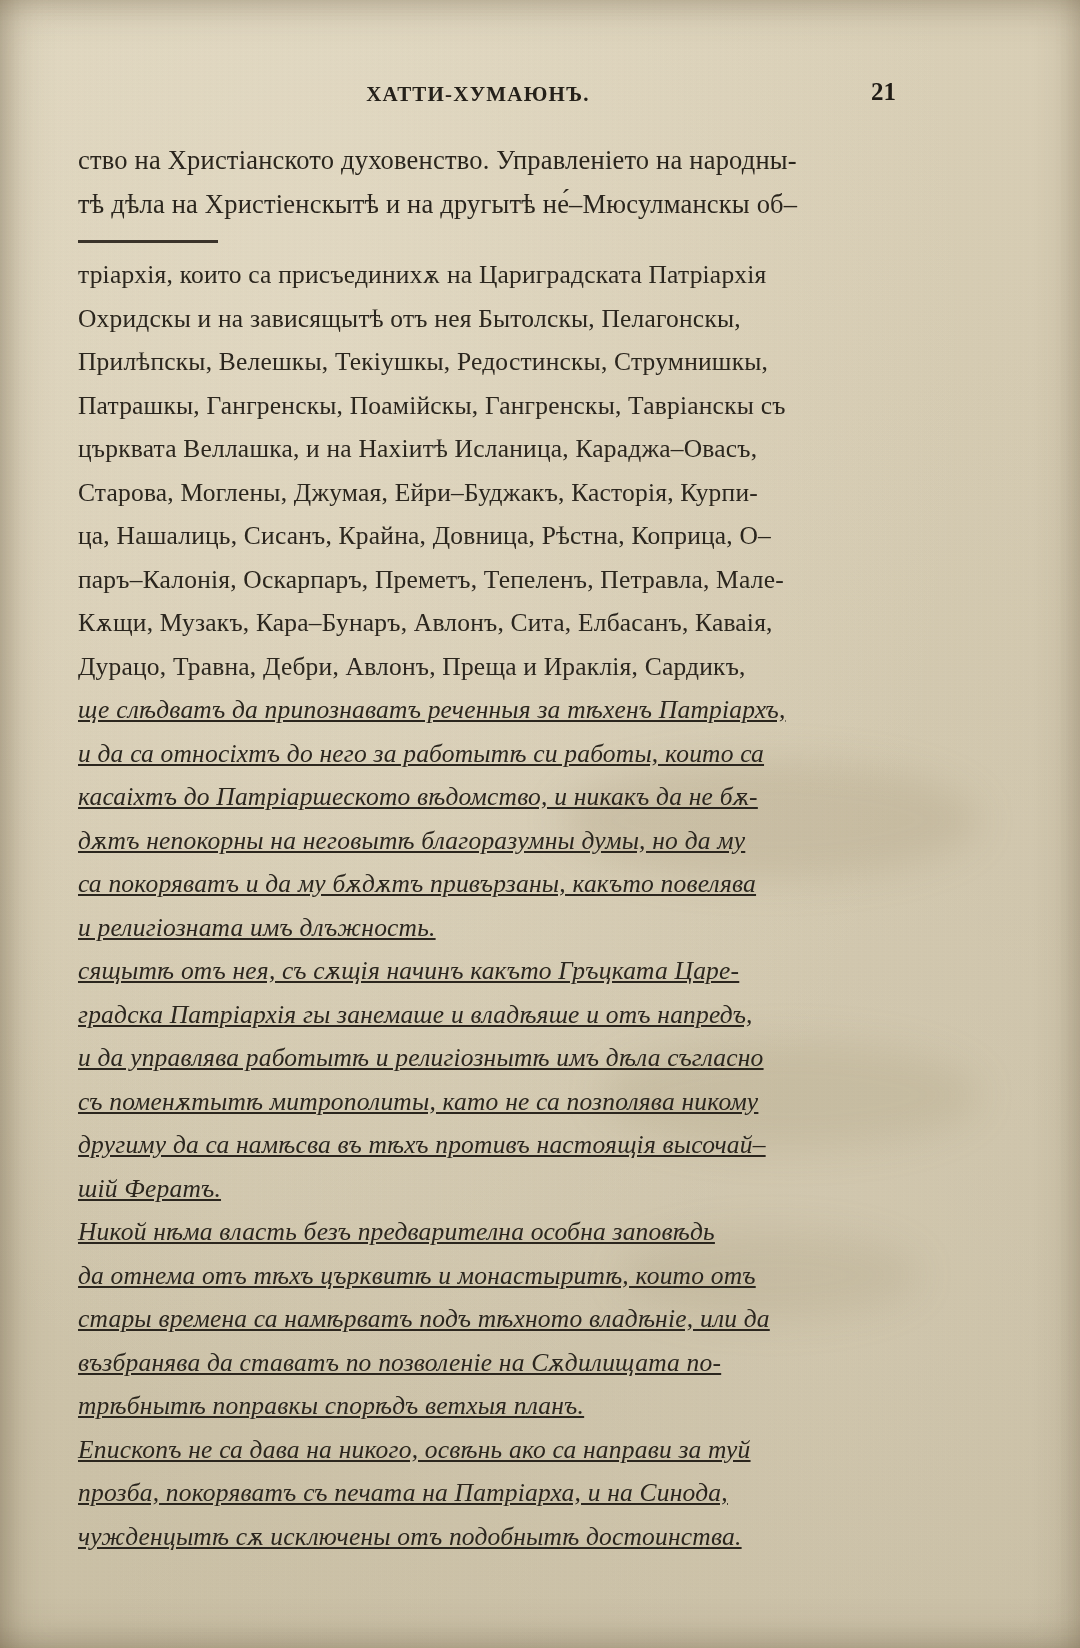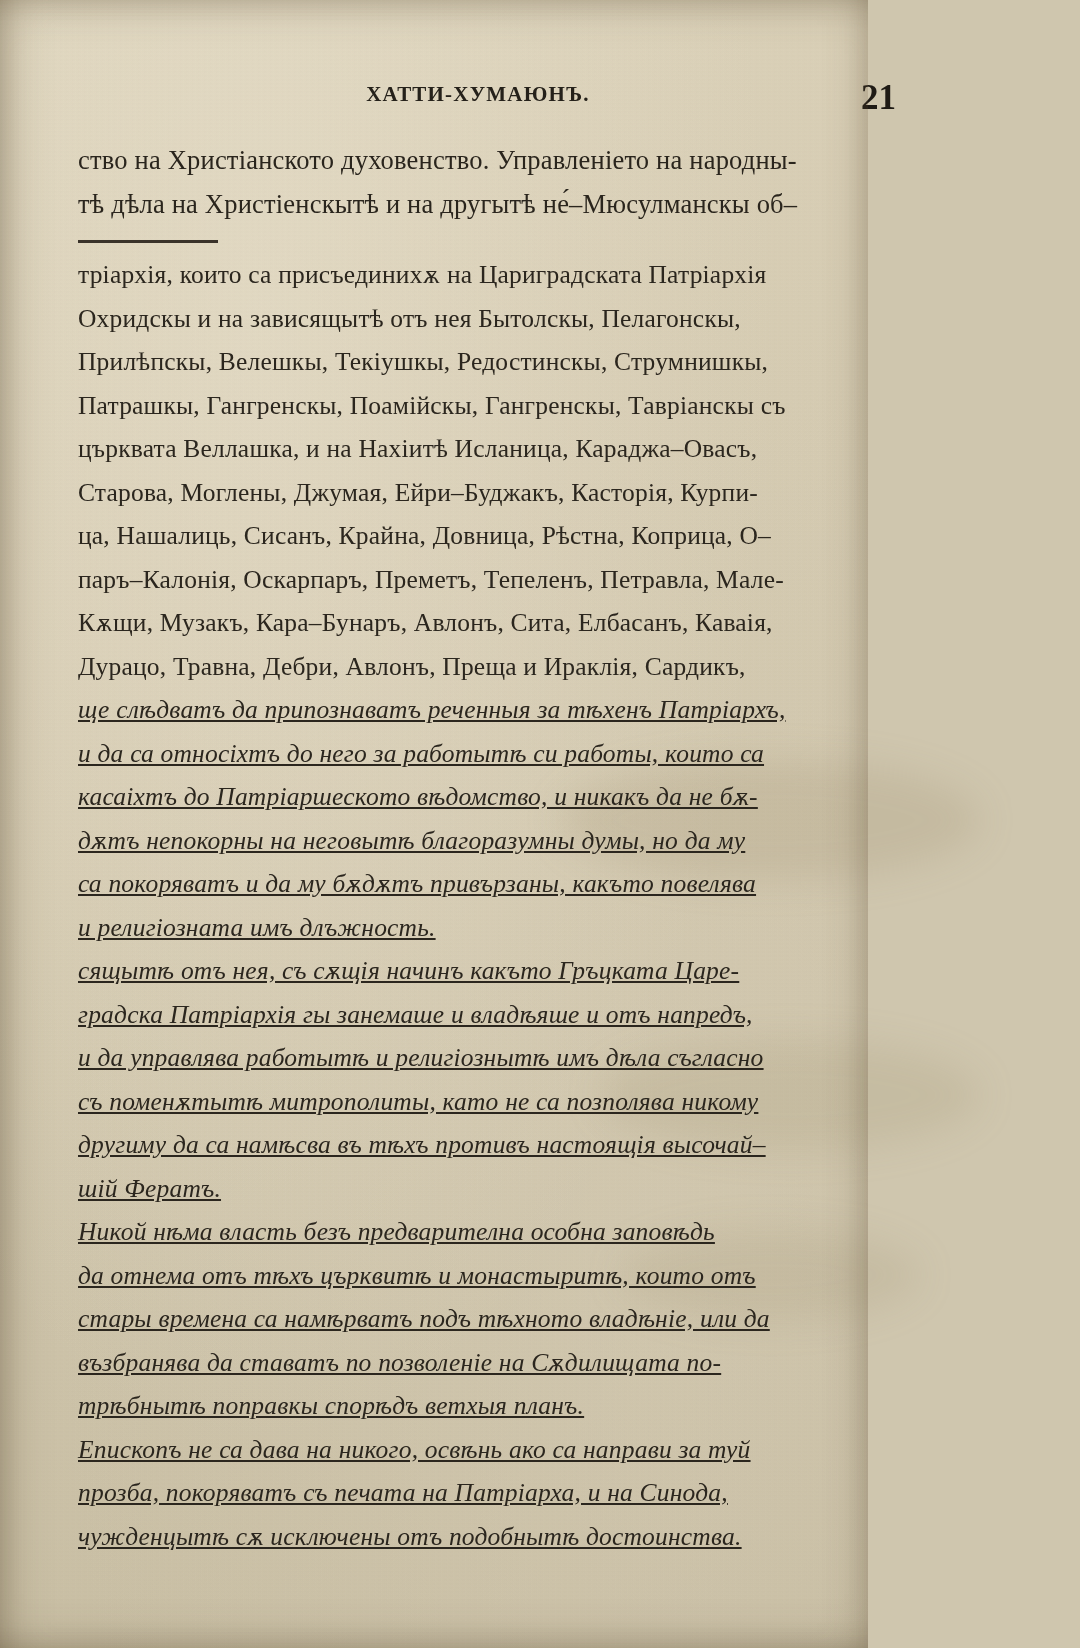--- a/index.html
+++ b/index.html
@@ -8,21 +8,21 @@
   }
   body {
     width: 1080px;
     height: 1648px;
     background: #cfc6ae;
     font-family: "Liberation Serif", serif;
     overflow: hidden;
   }
   .page {
     position: relative;
-    width: 868px;
+    width: 1080px;
     height: 1648px;
     background:
       radial-gradient(ellipse at 30% 20%, rgba(233,225,205,0.55) 0%, rgba(233,225,205,0.0) 60%),
       radial-gradient(ellipse at 75% 75%, rgba(215,205,182,0.5) 0%, rgba(215,205,182,0.0) 65%),
       linear-gradient(160deg, #ded5bd 0%, #d6ccb3 35%, #cdc3a9 70%, #c6bca1 100%);
     box-sizing: border-box;
   }
   .grain {
     position: absolute;
     inset: 0;
@@ -61,21 +61,21 @@
     letter-spacing: 1.2px;
     font-weight: bold;
     color: #25211a;
     text-transform: uppercase;
     font-family: "Liberation Serif", serif;
   }
   .page-number {
     position: absolute;
     right: -18px;
     top: -4px;
-    font-size: 35px;
+    font-size: 25px;
     font-weight: bold;
     color: #1f1b15;
   }
   .body-line {
     font-size: 26.5px;
     line-height: 44px;
     color: #2a251d;
     letter-spacing: 0.2px;
     white-space: nowrap;
   }

